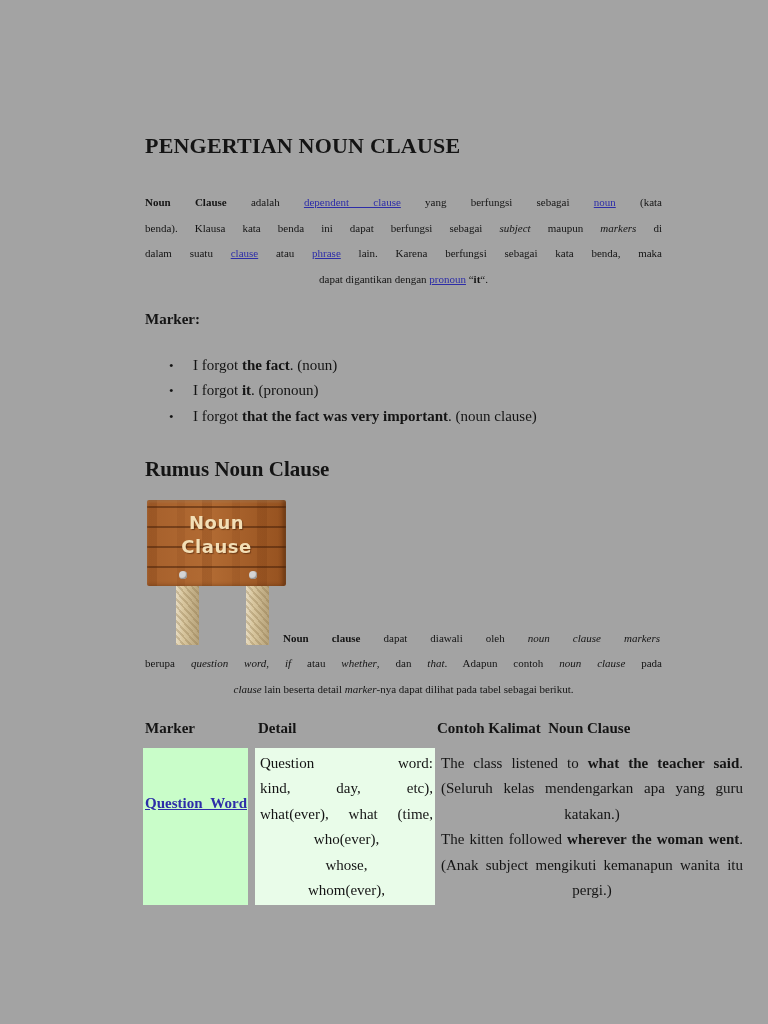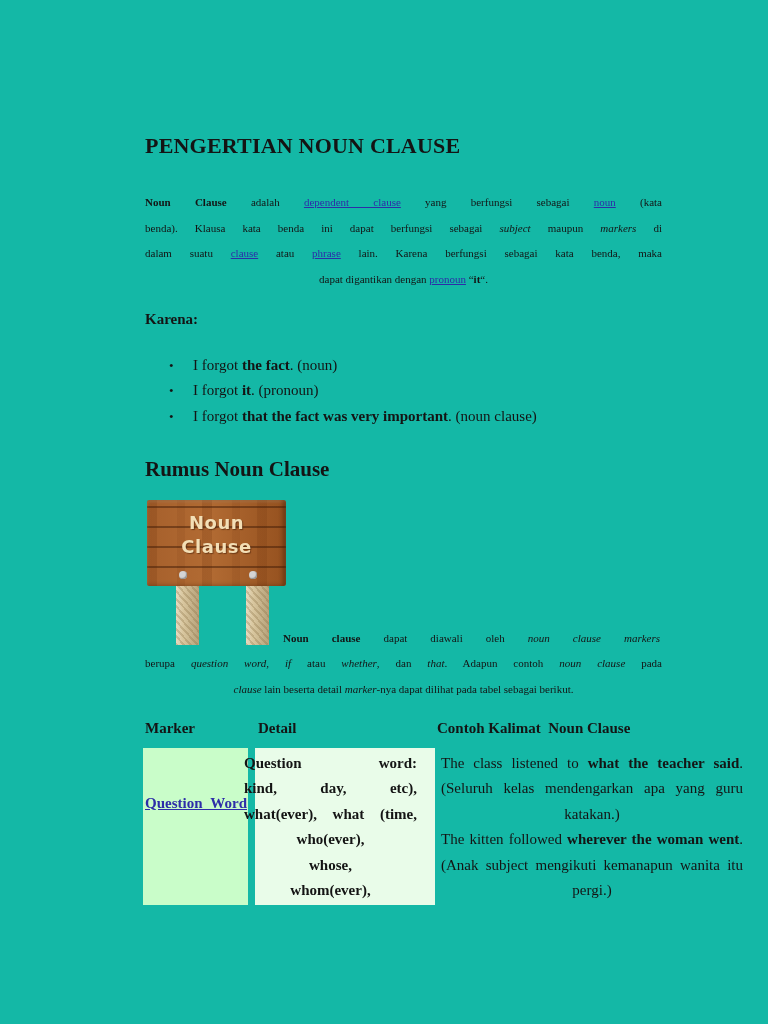--- a/index.html
+++ b/index.html
@@ -1,16 +1,16 @@
 <!DOCTYPE html>
 <html><head>
 <meta charset="utf-8">
 <style>
   html,body{margin:0;padding:0;background:#ffffff;}
-  .page{position:relative;width:768px;height:1024px;background:#14b8a6;overflow:hidden;
+  .page{position:relative;width:768px;height:1024px;background:#a3a3a3;overflow:hidden;
         font-family:"Liberation Serif","DejaVu Serif",serif;color:#141414;}
   .abs{position:absolute;}
   .doc-title{left:145px;top:133px;width:520px;font-size:22px;font-weight:bold;letter-spacing:.2px;}
   .h2{left:145px;top:443px;width:420px;font-size:21px;font-weight:bold;margin-top:14px;}
   .body-txt{font-size:11px;line-height:25.5px;}
   .jl{text-align:justify;text-align-last:justify;}
   .pl{text-align:center;}
   .lnk{color:#2d2da8;text-decoration:underline;}
   b{font-weight:bold;} i{font-style:italic;}
   .intro{left:145px;top:190px;width:517px;}
@@ -40,39 +40,39 @@
   .mline1{left:283px;top:626px;width:377px;}
   .mline2{left:145px;top:651px;width:517px;}
   .mline3{left:145px;top:677px;width:517px;}
   
   .th{top:718px;font-size:15px;font-weight:bold;line-height:20px;white-space:pre;}
   .th.c1{left:145px;} .th.c2{left:258px;} .th.c3{left:437px;width:310px;}
   .cell-bg1{left:143px;top:748px;width:105px;height:157px;background:#c9fdc9;}
   .cell-bg2{left:255px;top:748px;width:180px;height:157px;background:#e9fce9;}
   .marker-link{left:145px;top:795px;width:102px;font-size:15px;font-weight:bold;line-height:16px;}
   .marker-link .lnk{display:block;text-align:justify;text-align-last:justify;}
-  .detail-col{left:244px;top:751px;width:173px;font-weight:bold;}
+  .detail-col{left:260px;top:751px;width:173px;}
   .example-col{left:441px;top:751px;width:302px;}
   .line{line-height:25.4px;font-size:15px;height:25.4px;overflow:hidden;}
 </style>
 </head>
 <body>
 
 <div class="page">
 
   <div class="abs doc-title">PENGERTIAN NOUN CLAUSE</div>
 
   <div class="abs intro body-txt">
     <div class="jl"><b>Noun Clause</b> adalah <span class="lnk">dependent clause</span> yang berfungsi sebagai <span class="lnk">noun</span> (kata</div>
     <div class="jl">benda). Klausa kata benda ini dapat berfungsi sebagai <i>subject</i> maupun <i>markers</i> di</div>
     <div class="jl">dalam suatu <span class="lnk">clause</span> atau <span class="lnk">phrase</span> lain. Karena berfungsi sebagai kata benda, maka</div>
     <div class="pl">dapat digantikan dengan <span class="lnk">pronoun</span> “<b>it</b>“.</div>
   </div>
 
-  <div class="abs contoh">Karena:</div>
+  <div class="abs contoh">Marker:</div>
 
   <div class="abs bullets">
     <div class="bullet-item">
       <span class="dot">•</span>
       <span>I forgot <b>the fact</b>. (noun)</span>
     </div>
     <div class="bullet-item">
       <span class="dot">•</span>
       <span>I forgot <b>it</b>. (pronoun)</span>
     </div>

